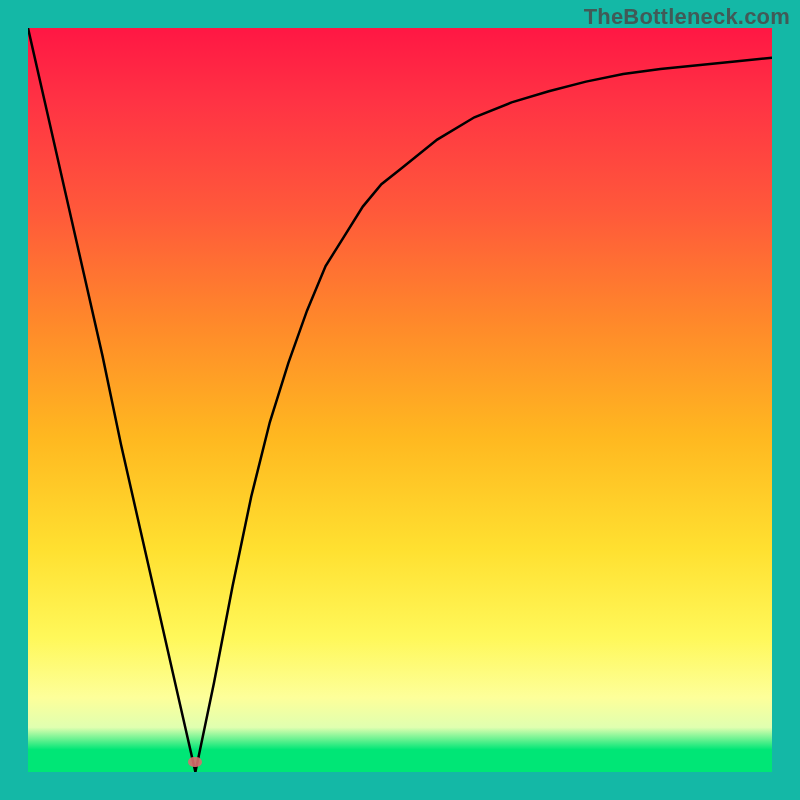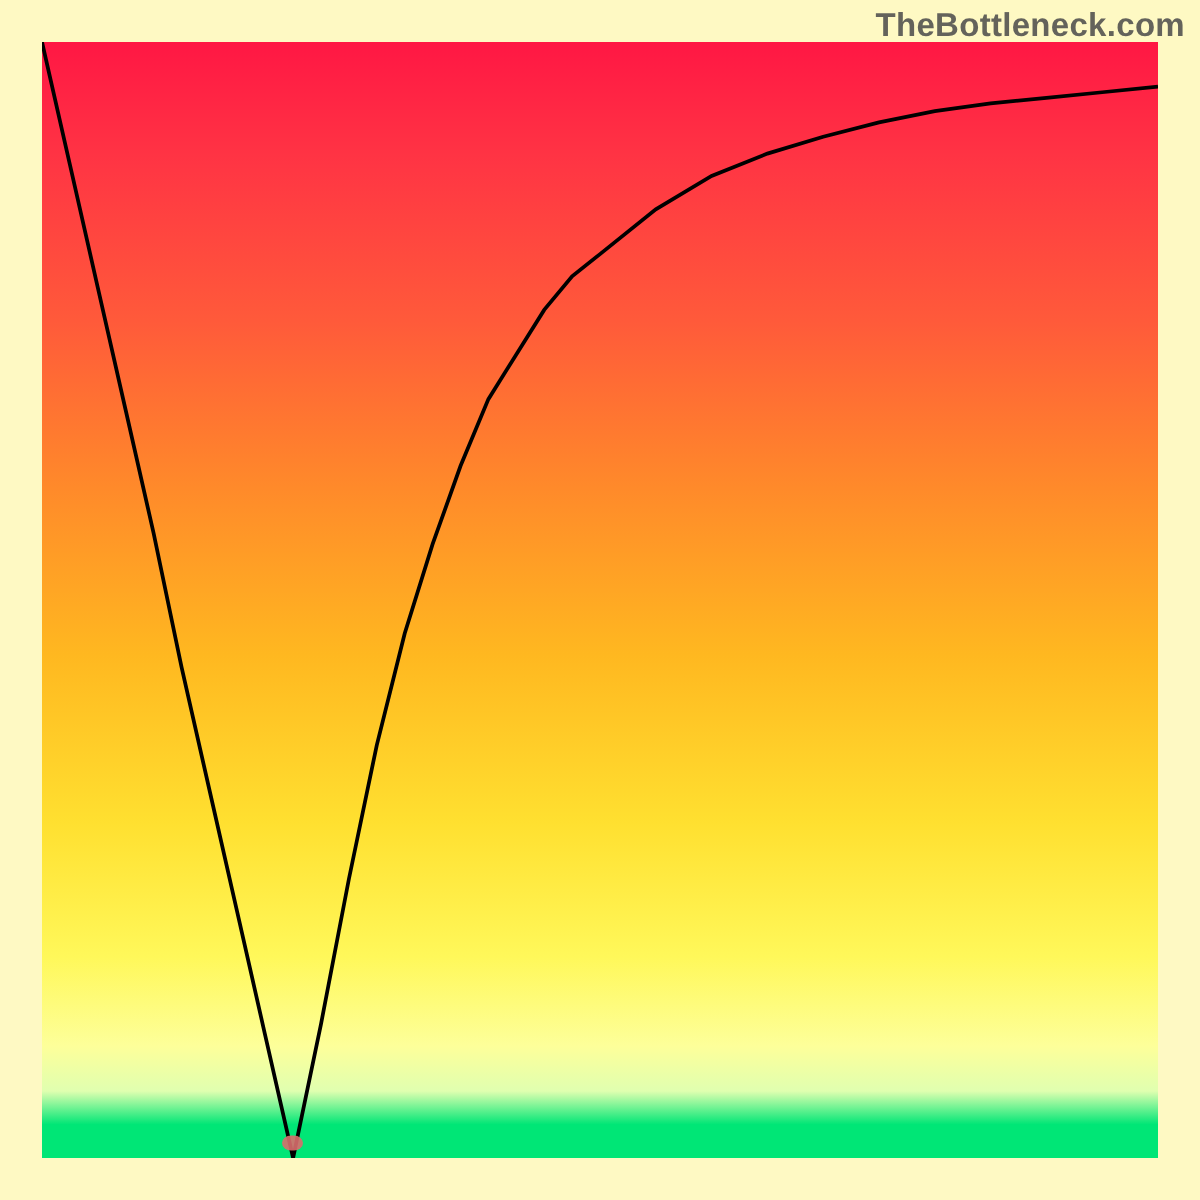--- a/index.html
+++ b/index.html
@@ -8,21 +8,21 @@
     width: 800px;
     height: 800px;
     background: #000;
     overflow: hidden;
     font-family: Arial, Helvetica, sans-serif;
   }
   .frame {
     position: relative;
     width: 800px;
     height: 800px;
-    background: #fef9c3;
+    background: #14b8a6;
   }
   .plot-area {
     position: absolute;
     left: 28px;
     top: 28px;
     width: 744px;
     height: 744px;
     background: linear-gradient(
       to bottom,
       #ff1744 0%,

